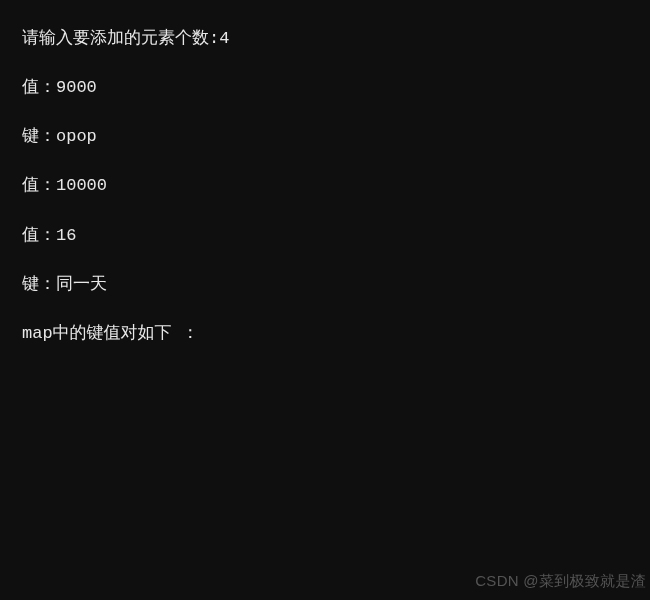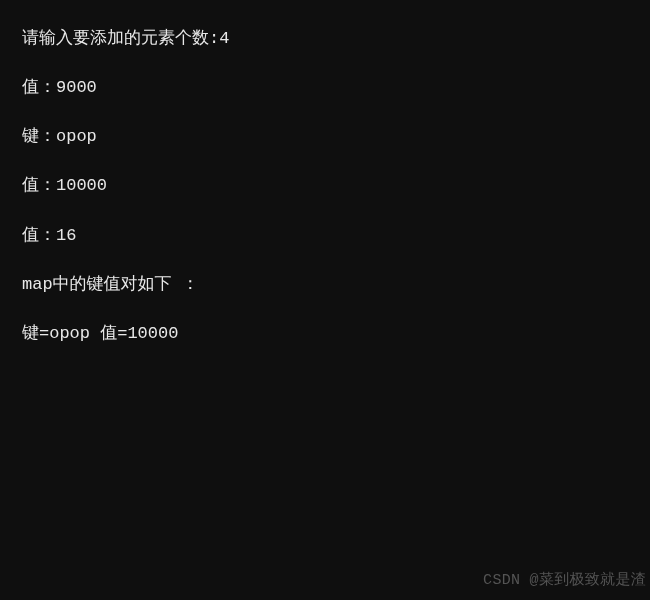--- a/index.html
+++ b/index.html
@@ -18,36 +18,36 @@
   .terminal {
     padding: 2px 0 0 2px;
     white-space: pre;
   }
   .line { display: block; margin-left: 20px; }
   .watermark {
     position: absolute;
     right: 4px;
     bottom: 8px;
     color: #545454;
-    font-family: Liberation Mono, monospace;
+    font-family: Liberation Sans, sans-serif;
     font-size: 15px;
     letter-spacing: 0.3px;
   }
 </style>
 </head>
 <body>
 
 <div class="terminal">
 <span class="line">请输入要添加的元素个数:4</span>
 <span class="line"><span>值：</span><span>9000</span></span>
 <span class="line"><span>键：</span><span>opop</span></span>
 <span class="line"><span>值：</span><span>10000</span></span>
 <span class="line"><span>值：</span><span>16</span></span>
+<span class="line"><span>键：</span><span>同一天</span></span>
 <span class="line">map中的键值对如下 ：</span>
-<span class="line">键=opop 值=10000</span>
 
 
 
 
 
 
 
 
 
 </div>

